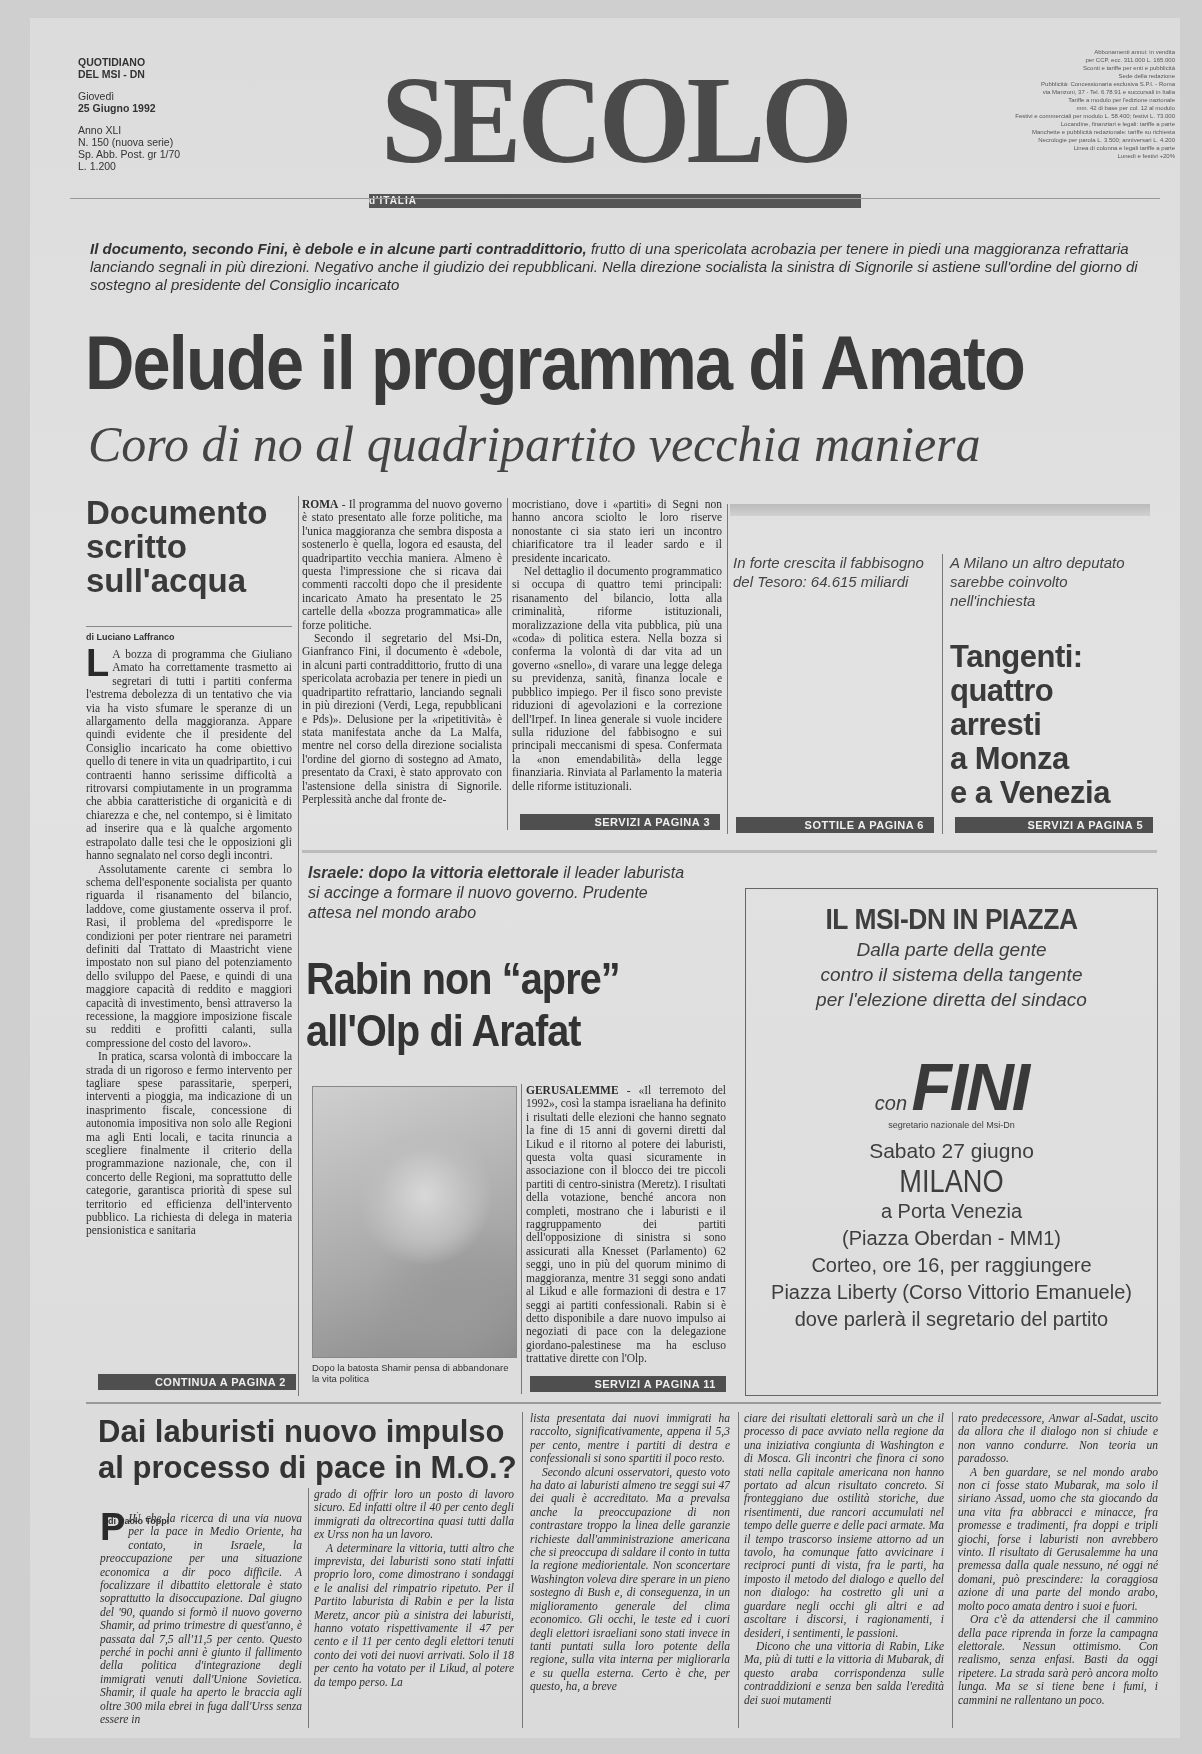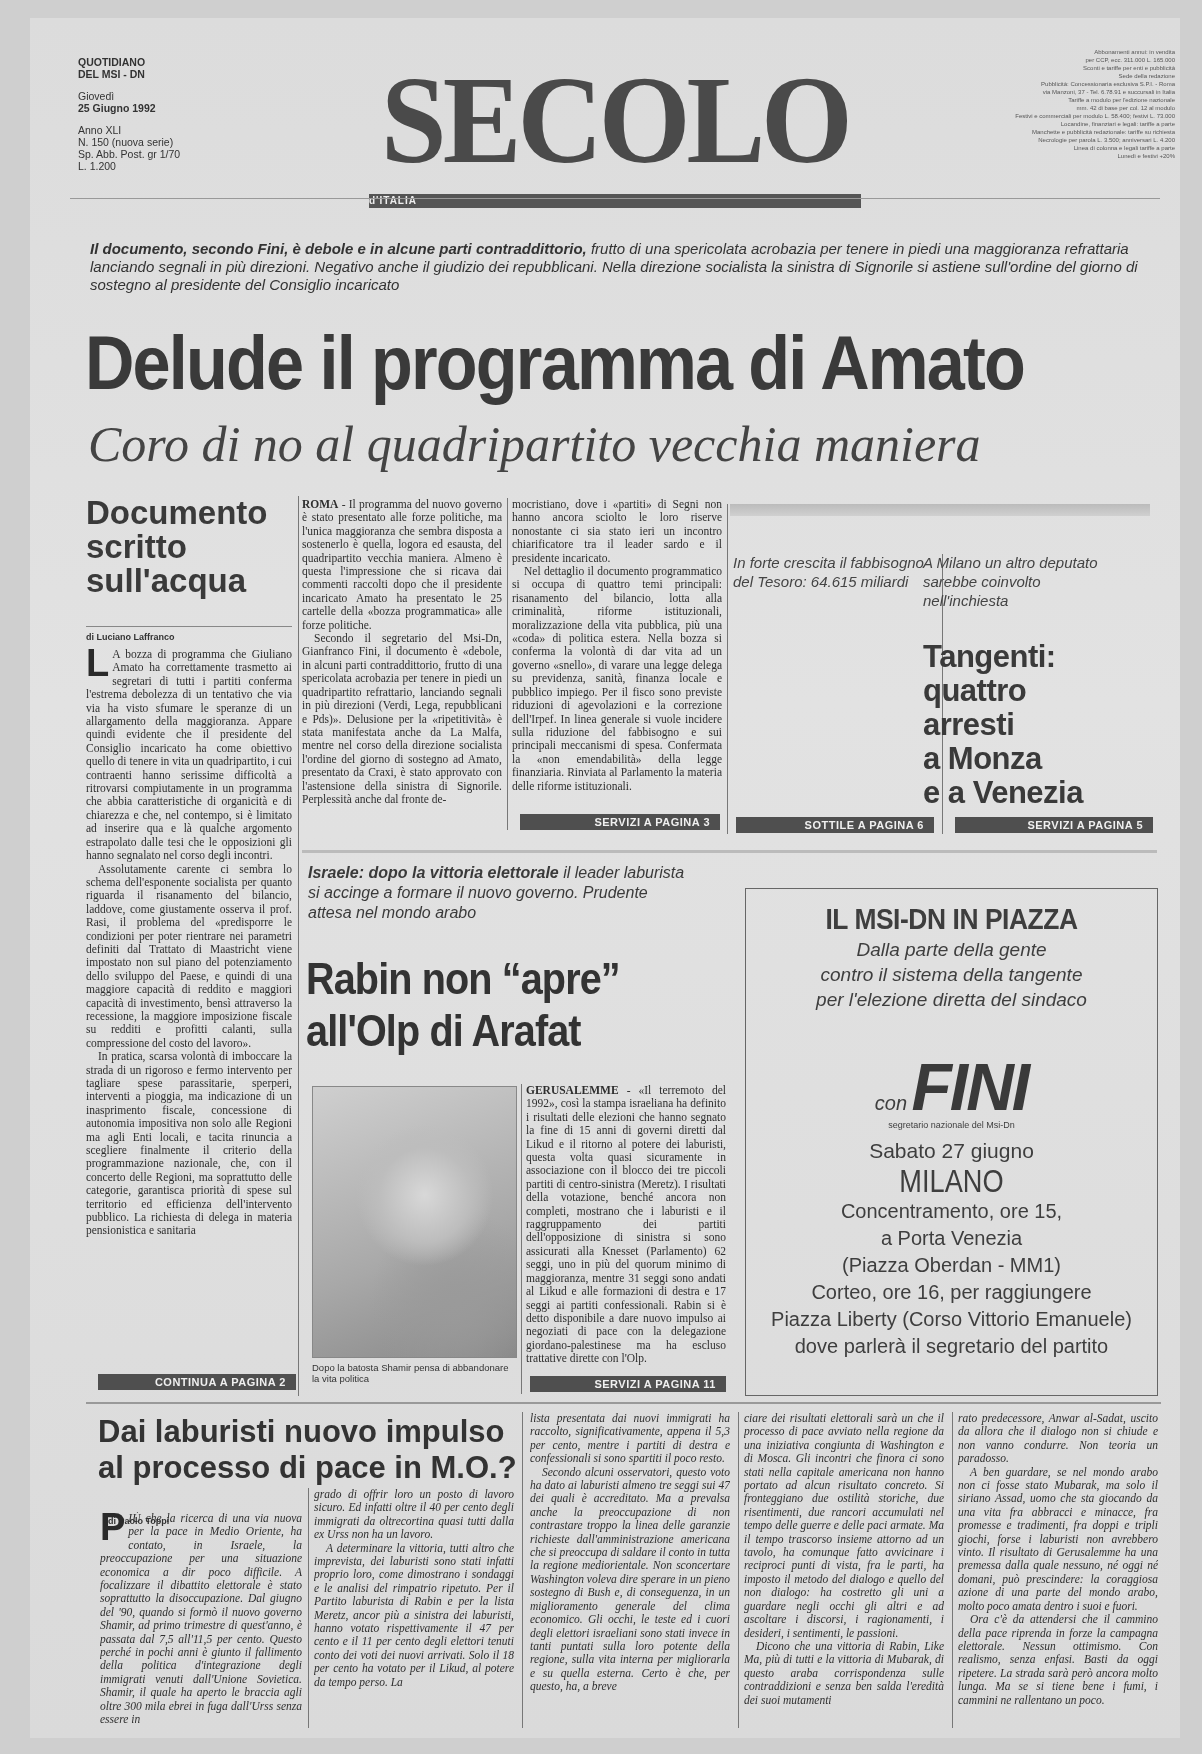--- a/index.html
+++ b/index.html
@@ -135,21 +135,21 @@
   </div>
   <div class="slug" style="left:490px; top:796px; width:200px;">SERVIZI A PAGINA 3</div>
 
   <div class="abs" style="left:700px; top:486px; width:420px; height:12px; background:linear-gradient(#bbb,#d0d0d0);"></div>
   <div class="vline" style="left:697px; top:486px; height:330px;"></div>
   <div class="abs" style="left:703px; top:535px; width:200px;">
     <div class="box-kicker">In forte crescita il fabbisogno del Tesoro: 64.615 miliardi</div>
   </div>
   <div class="slug" style="left:706px; top:799px; width:198px;">SOTTILE A PAGINA 6</div>
   <div class="vline" style="left:912px; top:536px; height:280px;"></div>
-  <div class="abs" style="left:893px; top:535px; width:205px;">
+  <div class="abs" style="left:920px; top:535px; width:205px;">
     <div class="box-kicker">A Milano un altro deputato sarebbe coinvolto nell'inchiesta</div>
     <div class="box-head" style="margin-top:30px;">
       <div>Tangenti:</div>
       <div>quattro</div>
       <div>arresti</div>
       <div>a Monza</div>
       <div>e a Venezia</div>
     </div>
   </div>
   <div class="slug" style="left:925px; top:799px; width:198px;">SERVIZI A PAGINA 5</div>
@@ -176,21 +176,20 @@
     <div class="ad-sub">Dalla parte della gente</div>
     <div class="ad-sub">contro il sistema della tangente</div>
     <div class="ad-sub">per l'elezione diretta del sindaco</div>
     <div style="margin-top:44px;font-style:italic;">
       <span class="ad-con">con</span>
       <span class="ad-fini">FINI</span>
     </div>
     <div class="ad-small">segretario nazionale del Msi-Dn</div>
     <div class="ad-date">Sabato 27 giugno</div>
     <div class="ad-city">MILANO</div>
-    <div class="ad-line">Concentramento, ore 15,</div>
     <div class="ad-line">a Porta Venezia</div>
     <div class="ad-line">(Piazza Oberdan - MM1)</div>
     <div class="ad-line">Corteo, ore 16, per raggiungere</div>
     <div class="ad-line">Piazza Liberty (Corso Vittorio Emanuele)</div>
     <div class="ad-line">dove parlerà il segretario del partito</div>
   </div>
 
   <div class="hline" style="left:56px; top:1384px; width:1075px; height:2px; background:#999;"></div>
 
   <div class="abs bot-head">Dai laburisti nuovo impulso al processo di pace in M.O.?</div>

